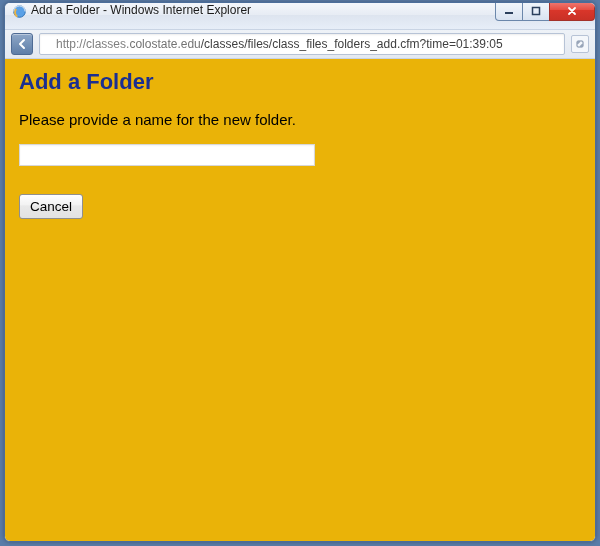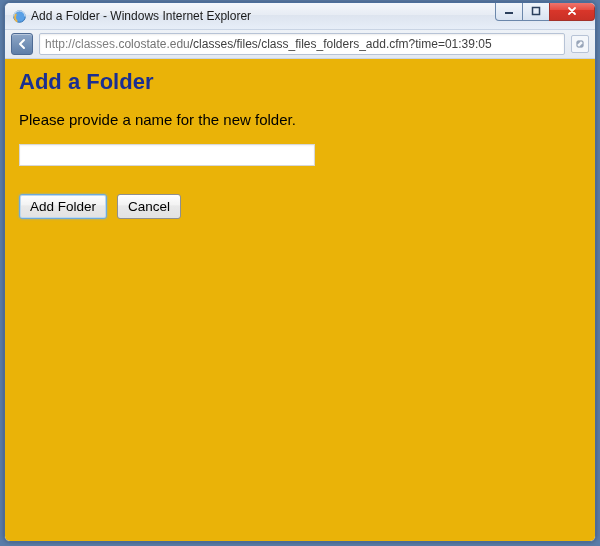--- a/index.html
+++ b/index.html
@@ -19,21 +19,20 @@
     border-radius: 6px;
     box-shadow: 0 0 4px rgba(0,0,0,0.3);
     overflow: hidden;
   }
   
   .titlebar {
     height: 26px;
     background: linear-gradient(to bottom, #f3f6fb 0%, #e7ecf4 45%, #dde4ef 46%, #e7eef8 100%);
     border-bottom: 1px solid #c9d4e4;
     display: flex;
-    align-items: center;
     position: relative;
     padding: 0 4px 0 6px;
     font-size: 12px;
     color: #1a1a1a;
   }
   .titlebar .favicon {
     width: 16px; height: 16px; margin-right: 4px;
     display: inline-flex; align-items: center; justify-content: center;
   }
   .titlebar .title {
@@ -86,21 +85,21 @@
     box-shadow: inset 0 1px 0 rgba(255,255,255,0.4);
   }
   .addrbox {
     flex: 1;
     height: 20px;
     background: #fff;
     border: 1px solid #b7c3d6;
     border-radius: 2px;
     display: flex;
     align-items: center;
-    padding: 0 5px;
+    padding: 0 16px;
     font-size: 12px;
     color: #808080;
     white-space: nowrap;
     overflow: hidden;
     box-shadow: inset 0 1px 2px rgba(0,0,0,0.08);
   }
   .addrbox .proto { color: #808080; }
   .addrbox .host  { color: #737373; }
   .addrbox .rest  { color: #404040; }
   .compat {
@@ -214,18 +213,17 @@
         <path d="M4 2 L4 4 L2 4 M6 8 L6 6 L8 6" stroke="#7a8aa3" stroke-width="1" fill="none"></path>
       </svg>
     </div>
   </div>
 
   <div class="content">
     <h1 class="page-heading">Add a Folder</h1>
     <p class="prompt">Please provide a name for the new folder.</p>
     <input type="text" class="folder-name-input" value="" style="">
     <div class="btnrow">
-      <button class="form-btn primary">Add Folder</button>
       <button class="form-btn">Cancel</button>
     </div>
   </div>
 
 </div>
 
 </body></html>

